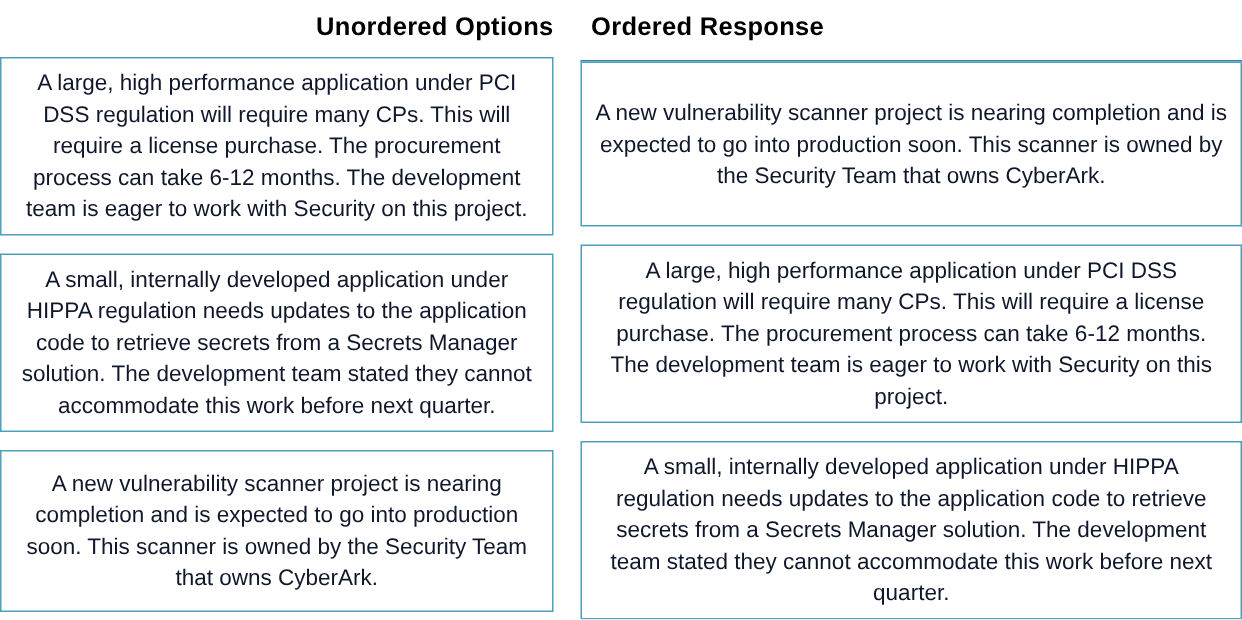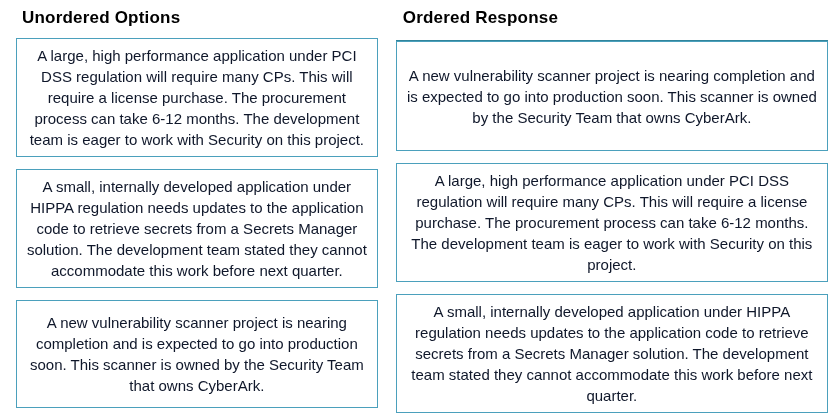--- a/index.html
+++ b/index.html
@@ -15,21 +15,22 @@
     background: #ffffff;
     overflow: hidden;
     display: flex;
   }
   .col {
     display: flex;
     flex-direction: column;
   }
   .col-left {
     width: 400px;
-    margin-left: 16px;
+    margin-left: 0;
+    align-items: flex-end;
   }
   .col-right {
     width: 478px;
     margin-left: 18px;
   }
   .col-title {
     font-size: 17px;
     font-weight: bold;
     color: #000000;
     letter-spacing: 0.2px;

